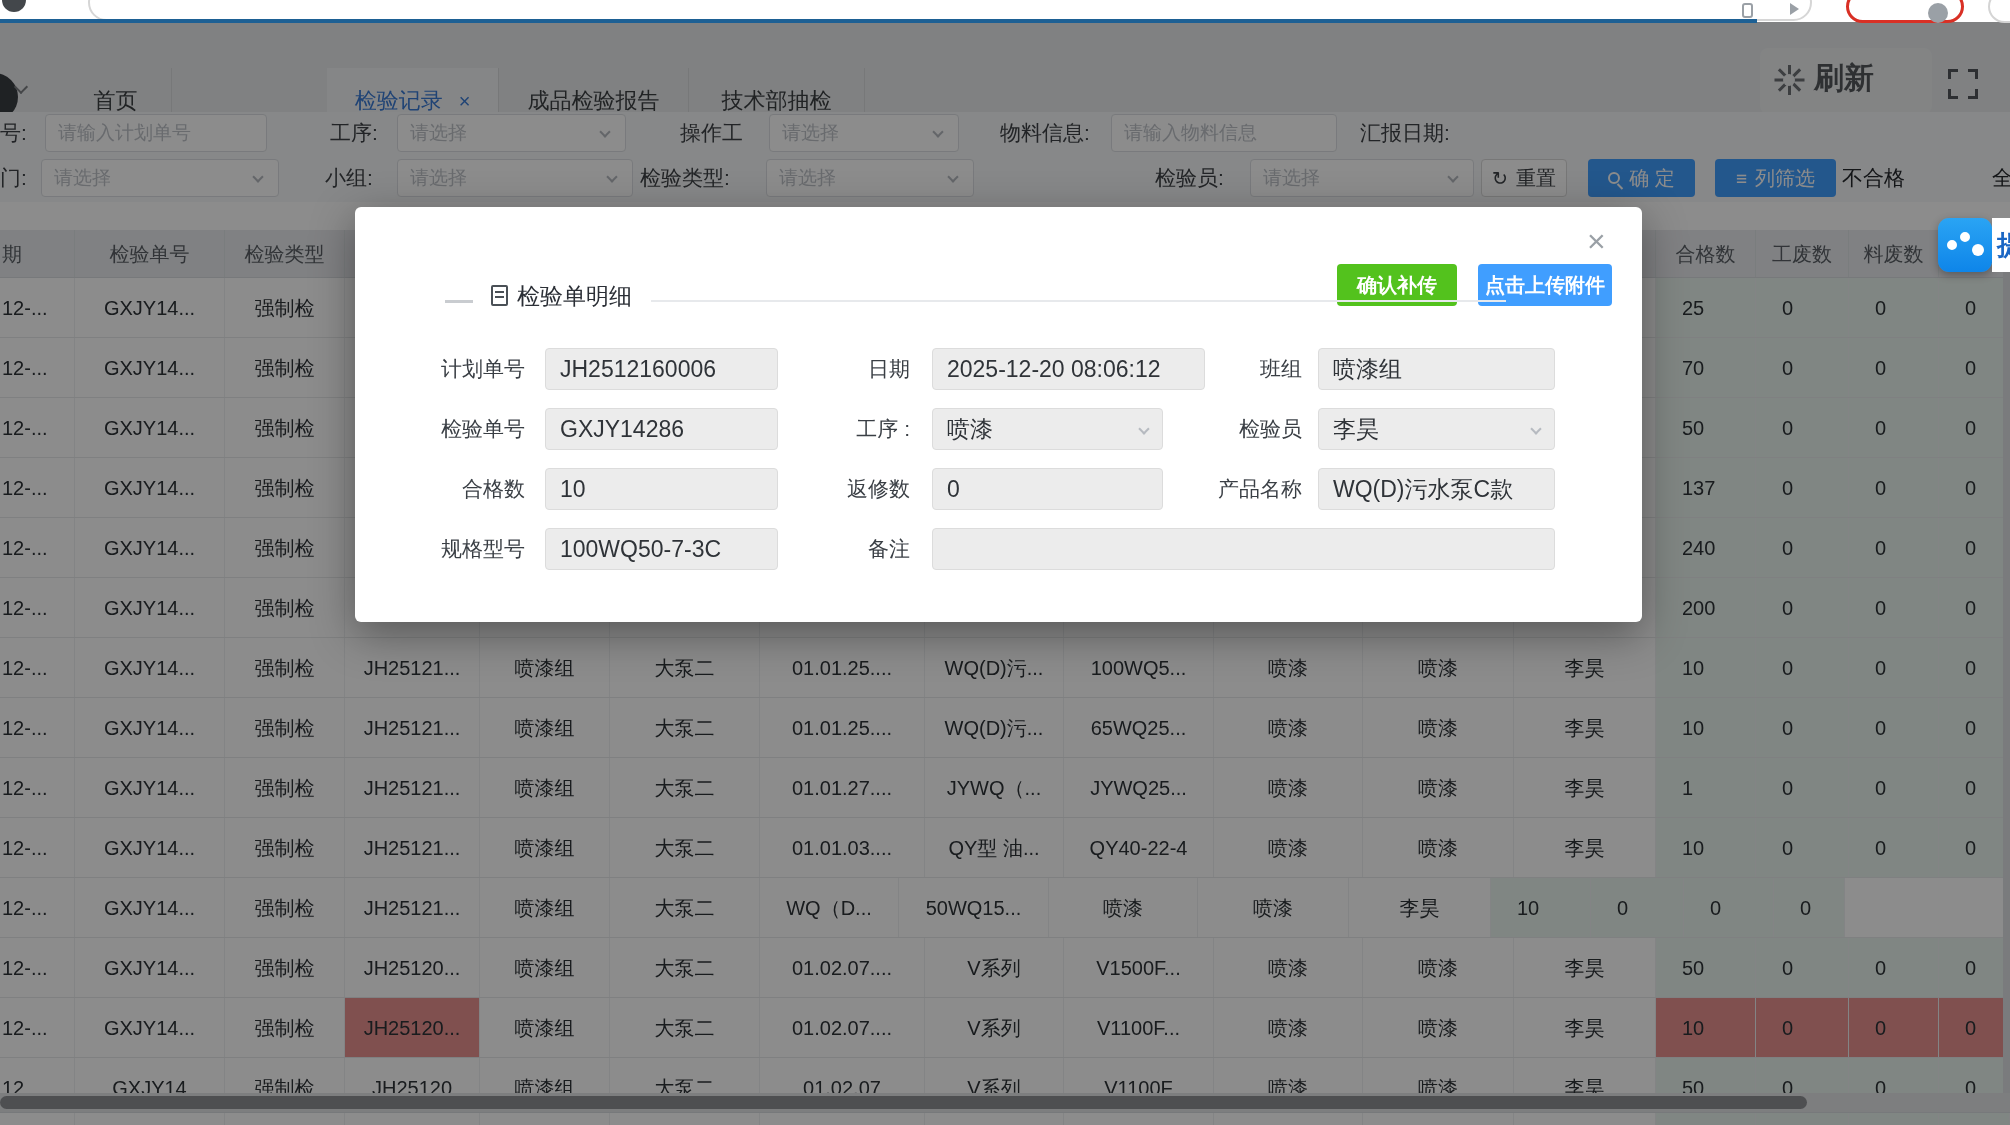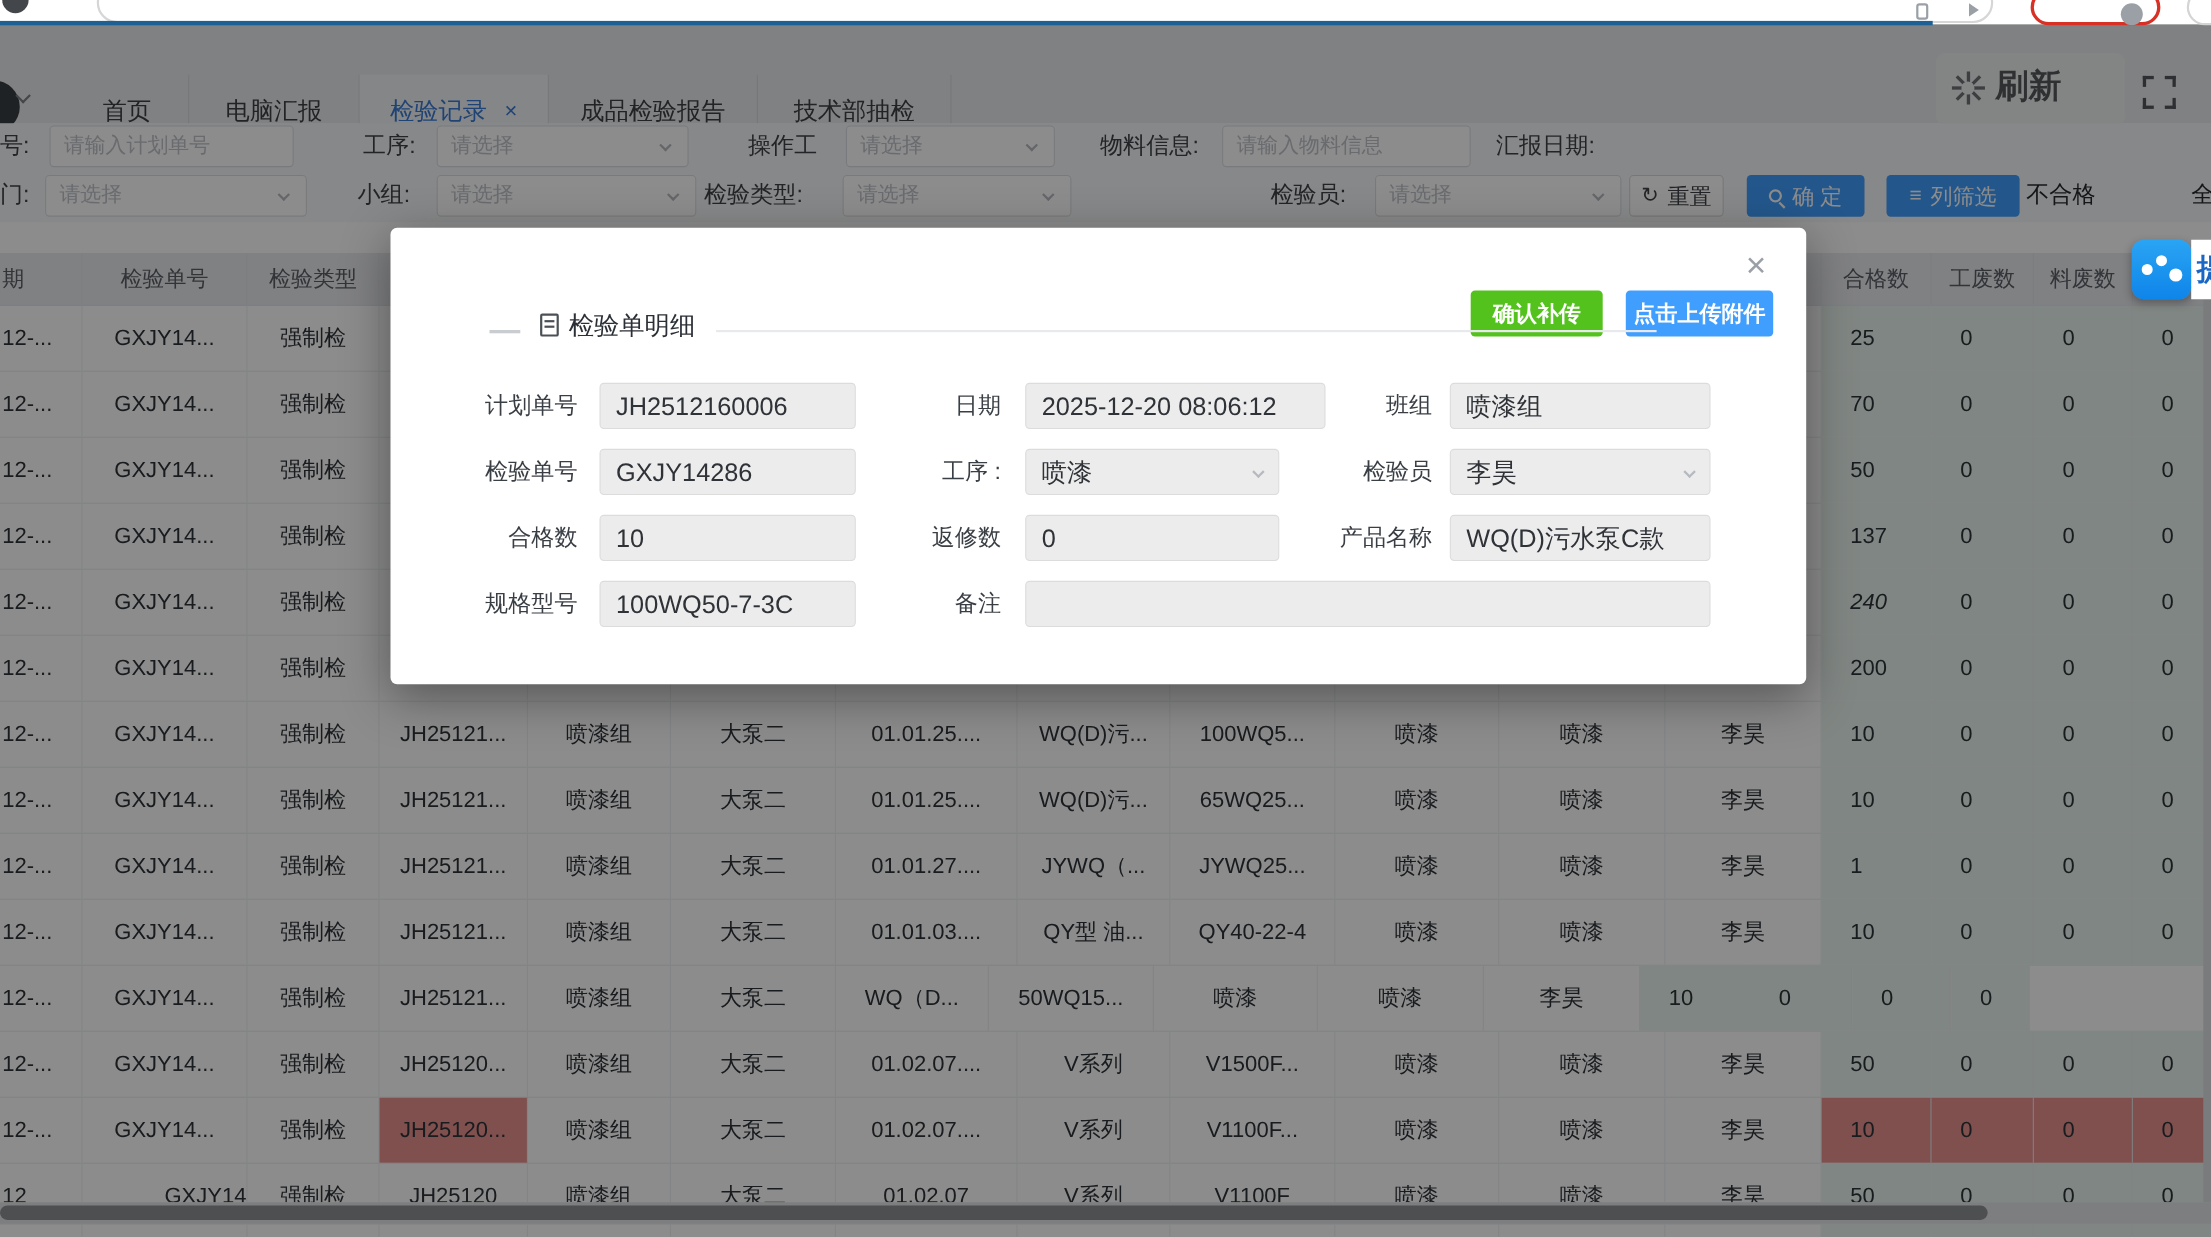--- a/index.html
+++ b/index.html
@@ -117,23 +117,20 @@
 <body>
 
 <div class="stage">
 
   <div class="abs tabbar">
     <div class="abs logo"></div>
     <div class="abs chev" style="left:16px;top:60px"></div>
     <div class="abs tab" style="left:60px;width:112px">
       <span>首页</span>
       </div>
-    <div class="abs tab" style="left:172px;width:155px">
-      <span>电脑汇报</span>
-      </div>
     <div class="abs tab active" style="left:327px;width:172px">
       <span>检验记录</span>
       <span class="tabclose">×</span>
       </div>
     <div class="abs tab" style="left:689px;width:176px">
       <span>技术部抽检</span>
       </div>
     <div class="abs tab" style="left:499px;width:190px">
       <span>成品检验报告</span>
       </div>
@@ -302,21 +299,21 @@
         <div class="tcell" style="width: 120px;">强制检</div>
         <div class="tcell" style="width: 135px;"></div>
         <div class="tcell" style="width: 130px;"></div>
         <div class="tcell" style="width: 150px;"></div>
         <div class="tcell" style="width: 165px;"></div>
         <div class="tcell" style="width: 139px;"></div>
         <div class="tcell" style="width: 150px;"></div>
         <div class="tcell" style="width: 149px;"></div>
         <div class="tcell" style="width: 151px;"></div>
         <div class="tcell" style="width: 142px;"></div>
-        <div class="tcell fcol num" style="width: 100px; font-style: italic;">240</div>
+        <div class="tcell fcol num" style="width: 100px;">240</div>
         <div class="tcell fcol num" style="width: 93px;">0</div>
         <div class="tcell fcol num" style="width: 90px;">0</div>
         <div class="tcell fcol num" style="width: 71px;">0</div>
       </div>
       <div class="trow">
         <div class="tcell c0" style="width: 75px;">12-...</div>
         <div class="tcell" style="width: 150px;">GXJY14...</div>
         <div class="tcell" style="width: 120px;">强制检</div>
         <div class="tcell" style="width: 135px;"></div>
         <div class="tcell" style="width: 130px;"></div>
@@ -452,21 +449,21 @@
         <div class="tcell" style="width: 149px;">喷漆</div>
         <div class="tcell" style="width: 151px;">喷漆</div>
         <div class="tcell" style="width: 142px;">李昊</div>
         <div class="tcell fcol num redcell" style="width: 100px;">10</div>
         <div class="tcell fcol num redcell" style="width: 93px;">0</div>
         <div class="tcell fcol num redcell" style="width: 90px;">0</div>
         <div class="tcell fcol num redcell" style="width: 71px;">0</div>
       </div>
       <div class="trow">
         <div class="tcell c0" style="width: 75px;">12</div>
-        <div class="tcell" style="width: 150px; text-align: right;">GXJY14</div>
+        <div class="tcell" style="width: 150px;">GXJY14</div>
         <div class="tcell" style="width: 120px;">强制检</div>
         <div class="tcell" style="width: 135px;">JH25120</div>
         <div class="tcell" style="width: 130px;">喷漆组</div>
         <div class="tcell" style="width: 150px;">大泵二</div>
         <div class="tcell" style="width: 165px;">01.02.07</div>
         <div class="tcell" style="width: 139px;">V系列</div>
         <div class="tcell" style="width: 150px;">V1100F</div>
         <div class="tcell" style="width: 149px;">喷漆</div>
         <div class="tcell" style="width: 151px;">喷漆</div>
         <div class="tcell" style="width: 142px;">李昊</div>

